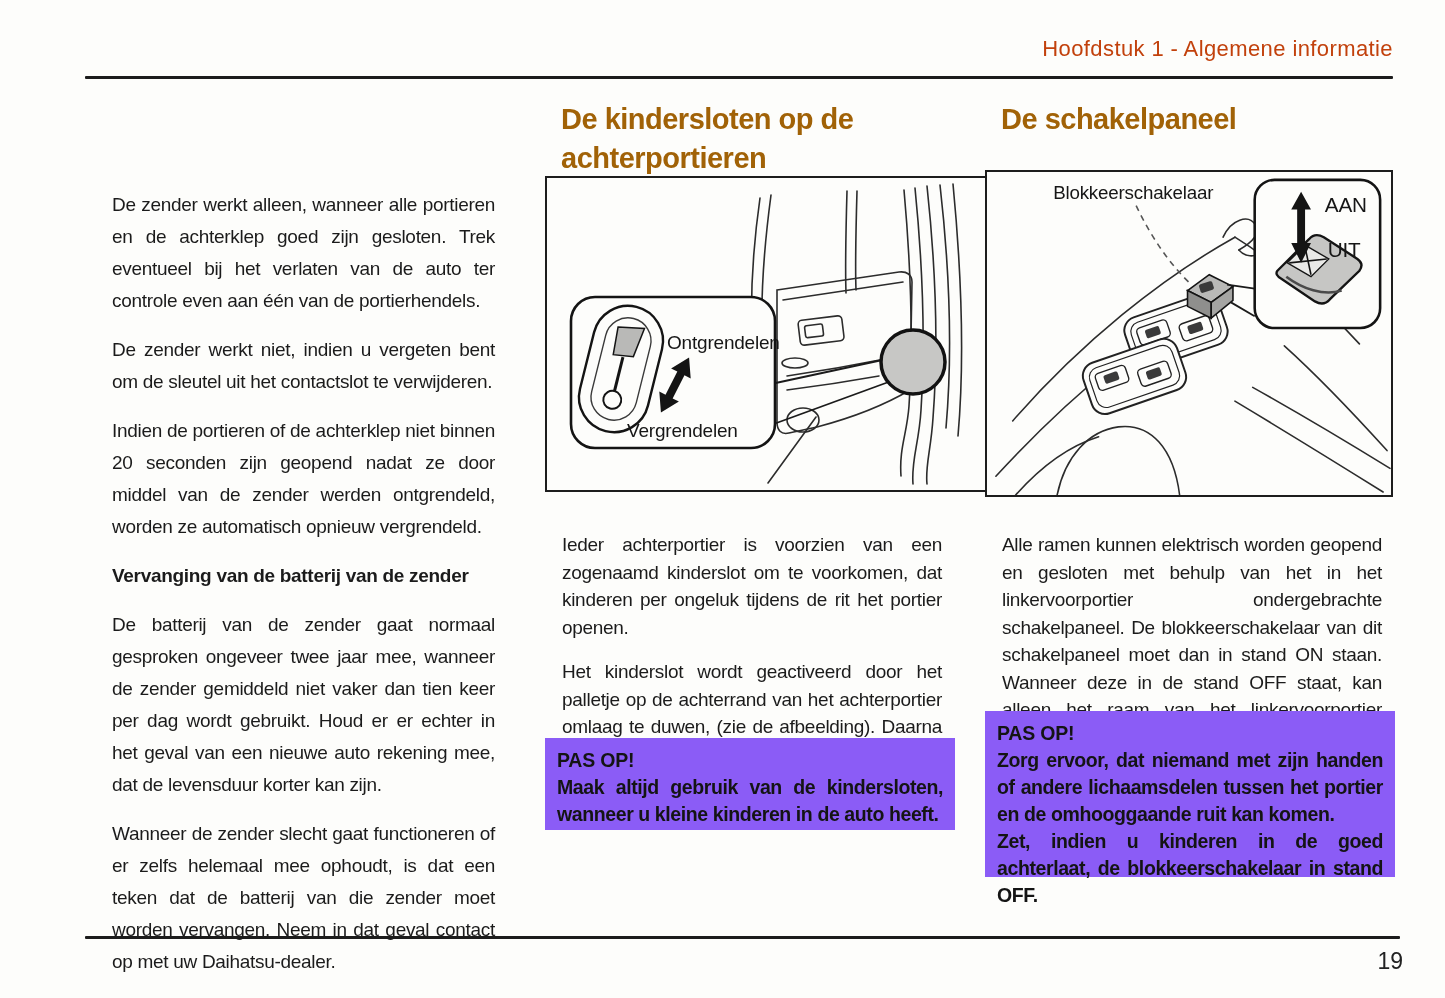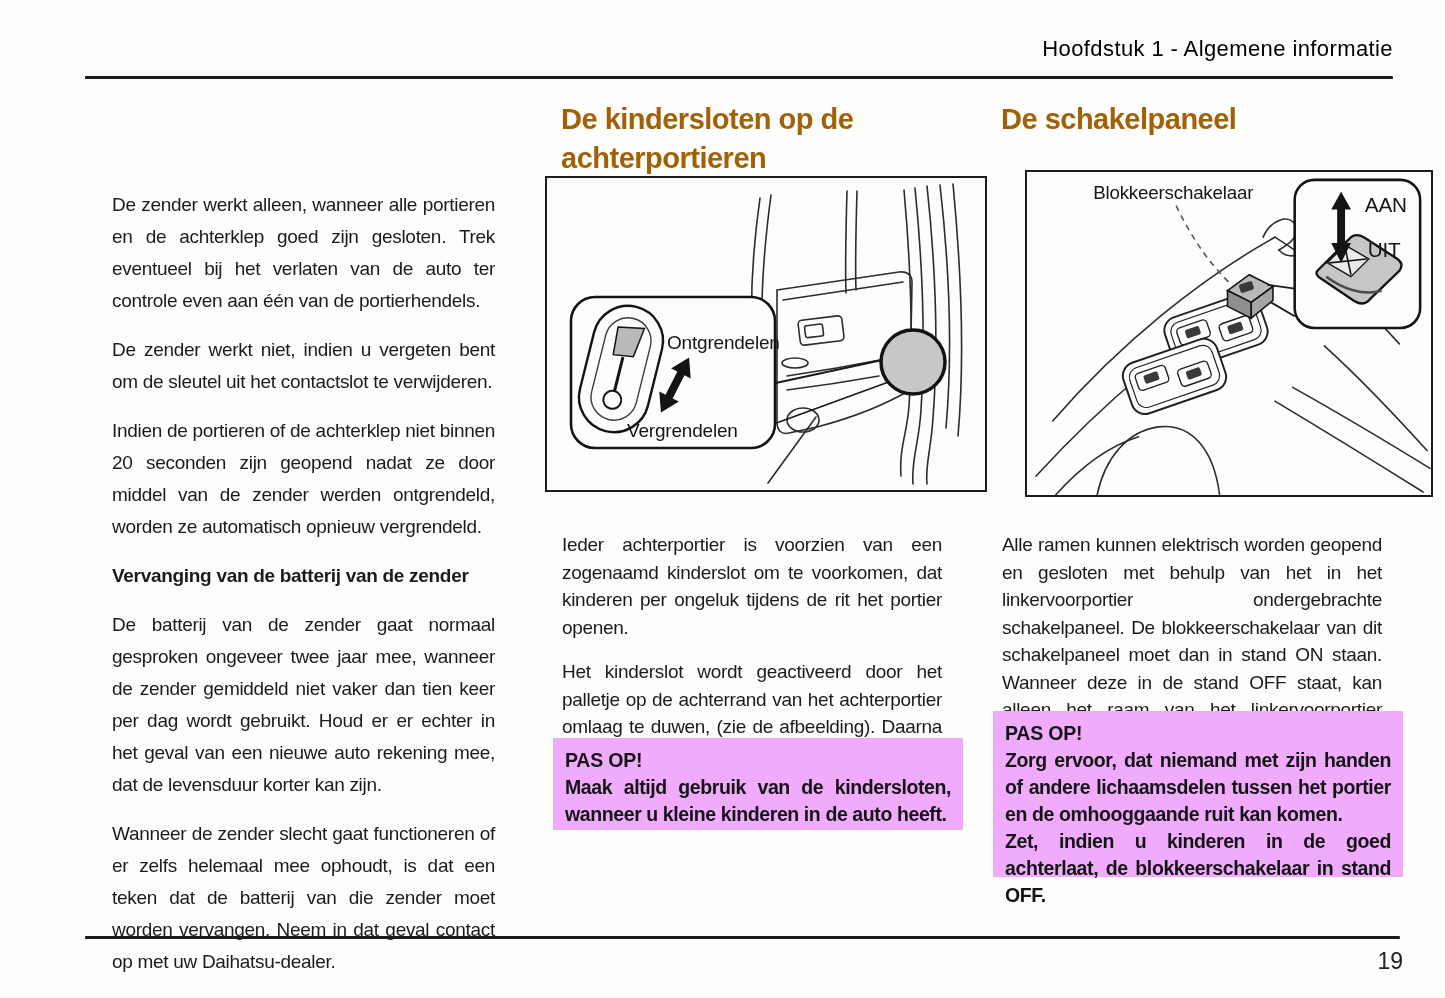--- a/index.html
+++ b/index.html
@@ -6,21 +6,21 @@
   .page{
     position:relative;
     width:1445px;height:998px;
     background:#fdfdfb;
     font-family:"Liberation Sans", sans-serif;
     color:#1b1b1b;
     overflow:hidden;
   }
   .hdr-title{
     position:absolute;top:36px;right:52px;
-    font-size:22px;letter-spacing:.4px;color:#000000;
+    font-size:22px;letter-spacing:.4px;color:#c2410c;
     font-weight:400;
   }
   .rule{
     position:absolute;height:3px;background:#1c1c1c;border-radius:1px;
   }
   .rule-top{left:85px;top:76px;width:1308px;}
   .rule-bottom{left:85px;top:936px;width:1315px;}
   .pagenum{
     position:absolute;top:948px;right:42px;
     font-size:23px;color:#222;
@@ -44,23 +44,22 @@
   .figure{
     position:absolute;border:2.5px solid #1d1d1d;background:#fdfdfb;
     box-sizing:border-box;
   }
   .figure svg{display:block;width:100%;height:100%;}
   .fig-label{
     font-size:19px;letter-spacing:-0.2px;fill:#161616;
     font-family:"Liberation Sans", sans-serif;
   }
   .warnbox{
-    position:absolute;background:#f0abfc;box-sizing:border-box;
+    position:absolute;background:#8b5cf6;box-sizing:border-box;
     padding:9px 12px 10px 12px;
-    margin-left:8px;
   }
   .warnbox .wtitle{
     margin:0;font-size:19.5px;font-weight:700;letter-spacing:-0.2px;
     line-height:27px;color:#141414;
   }
   .warnbox p.wbody{
     margin:0;font-size:19.5px;font-weight:700;letter-spacing:-0.4px;
     line-height:27px;text-align:justify;color:#141414;
   }
 </style>
@@ -138,21 +137,21 @@
     <p>Het kinderslot wordt geactiveerd door het palletje op de achterrand van het achterportier omlaag te duwen, (zie de afbeelding). Daarna kan dat achterportier alleen nog maar van buitenaf worden geopend.</p>
   </div>
 
   <div class="warnbox" style="left:545px;top:738px;width:410px;height:92px;">
     <p class="wtitle">PAS OP!</p>
     <p class="wbody">Maak altijd gebruik van de kindersloten, wanneer u kleine kinderen in de auto heeft.</p>
   </div>
 
   <h2 class="col-heading" style="left:985px;width:408px;">De schakelpaneel</h2>
 
-  <div class="figure" style="left:985px;top:170px;width:408px;height:327px;margin-left:40px;">
+  <div class="figure" style="left:985px;top:170px;width:408px;height:327px;">
     <svg viewBox="0 0 407 327">
 
       <g stroke="#2c2c2c" stroke-width="1.6" fill="none" stroke-linecap="round">
         <path d="M238,66 C246,48 264,42 271,54 C276,63 266,72 254,79"></path>
         <path d="M271,54 C283,59 288,70 277,81 C270,87 260,86 254,79"></path>
         <path d="M25,252 C95,172 175,108 250,66"></path>
         <path d="M8,308 C78,232 148,172 226,128"></path>
         <path d="M250,66 C295,94 338,132 376,174"></path>
         <path d="M250,232 C300,262 352,294 400,324"></path>
         <path d="M268,218 C318,246 368,276 407,300"></path>

